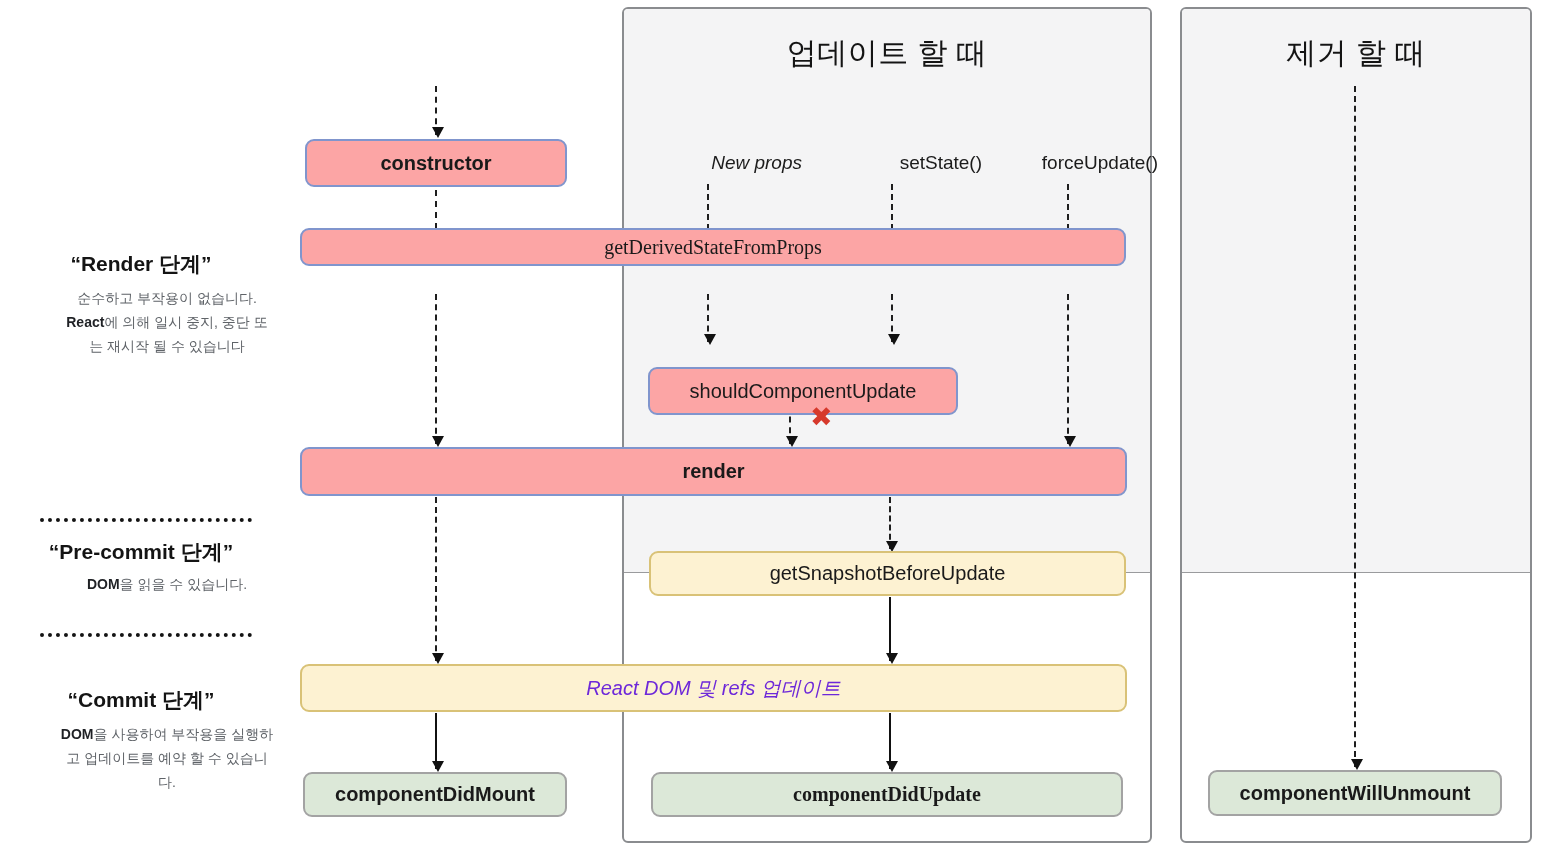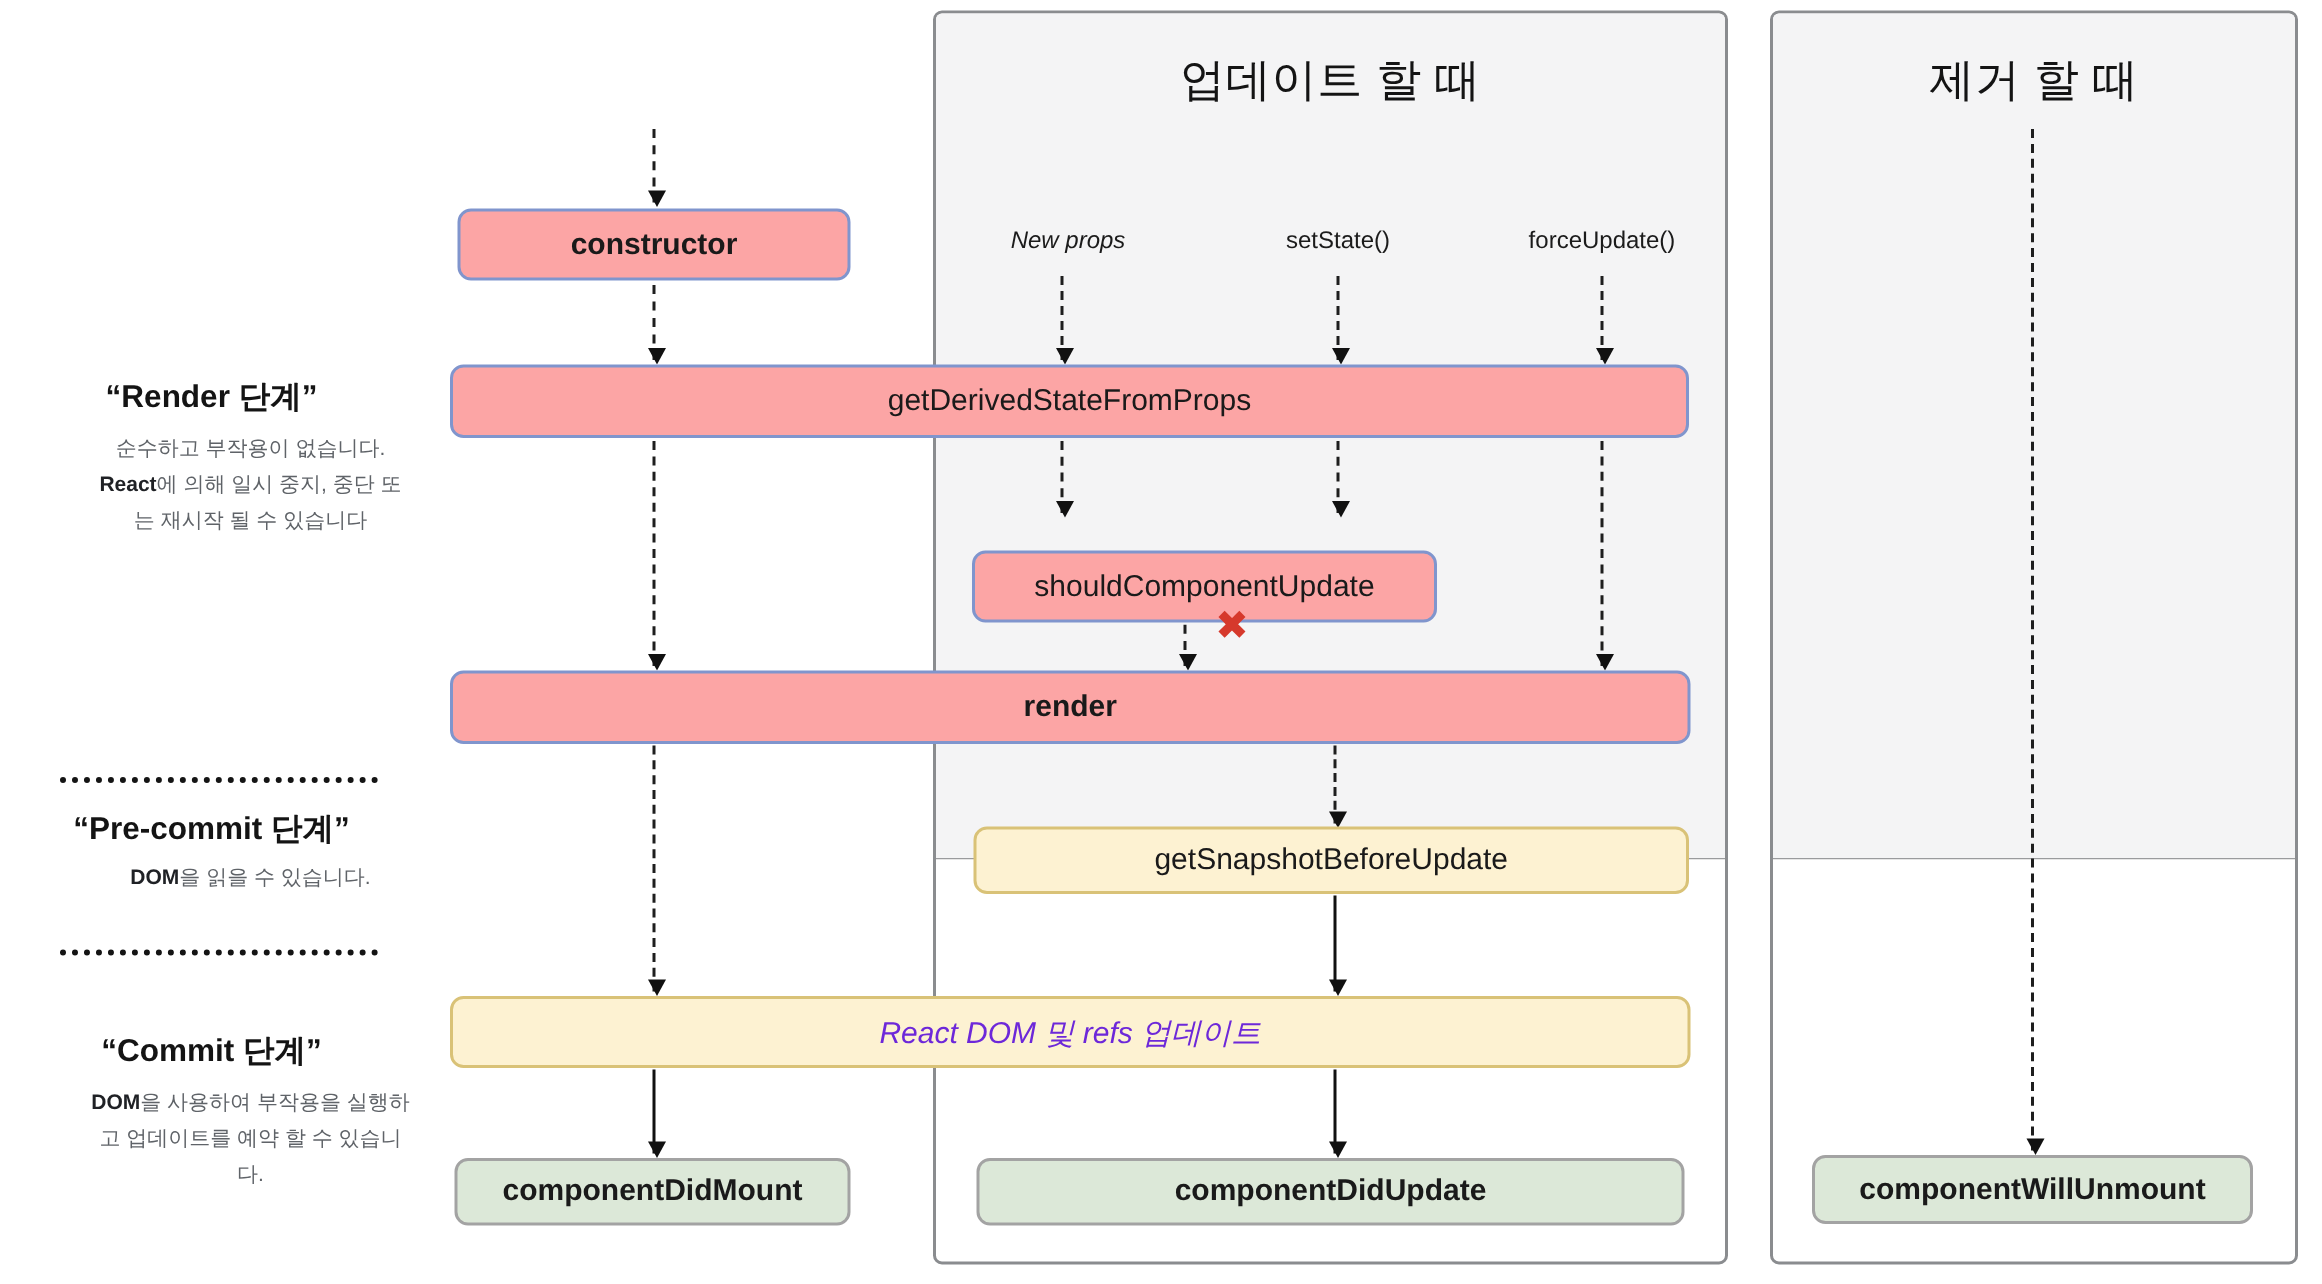--- a/index.html
+++ b/index.html
@@ -14,21 +14,21 @@
 
   
   .box { position:absolute; display:flex; align-items:center; justify-content:center; border-radius:9px; font-size:20px; color:#1a1a1a; z-index:3; }
   .box.blue   { background:#fca5a5; border:2px solid #8095cd; }
   .box.yellow { background:#fdf2d2; border:2px solid #d9c277; }
   .box.green  { background:#dce8d8; border:2px solid #a3a3a3; }
   .box.bold   { font-weight:700; }
   .box.italic { font-style:italic; color:#6d28d9; }
 
   
-  .trigger { position:absolute; width:180px; text-align:center; font-size:16px; color:#1b1b1b; z-index:2; }
+  .trigger { position:absolute; width:180px; text-align:right; font-size:19px; color:#1b1b1b; z-index:2; }
   .trigger.italic { font-style:italic; }
 
   
   .arrow { position:absolute; width:0; z-index:2; }
   .arrow.dashed { border-left:2px dashed #1e1e1e; }
   .arrow.solid  { border-left:2px solid #111111; }
   .arrow .head { position:absolute; bottom:-3px; left:-5px; width:0; height:0;
                  border-left:6px solid transparent; border-right:6px solid transparent;
                  border-top:11px solid #111111; }
   .arrow.tilt { transform-origin:1px 0; }
@@ -124,22 +124,22 @@
     </div>
   <div class="arrow solid" style="left:889px; top:713px; height:56px;">
       <span class="head"></span>
     </div>
 
   <div class="arrow dashed" style="left:1354px; top:86px; height:681px;">
       <span class="head"></span>
     </div>
 
   <div class="box blue bold" style="left:305px;  top:139px; width:262px; height:48px;">constructor</div>
-  <div class="box blue" style="left:300px;  top:243px; width:826px; height:49px;">getDerivedStateFromProps</div>
+  <div class="box blue" style="left:300px;  top:228px; width:826px; height:38px;font-family:Liberation Serif, serif;">getDerivedStateFromProps</div>
   <div class="box blue" style="left:648px;  top:345px; width:310px; height:48px;margin-top:22px;">shouldComponentUpdate</div>
   <div class="box blue bold" style="left:300px;  top:447px; width:827px; height:49px;">render</div>
   <div class="box yellow" style="left:649px;  top:551px; width:477px; height:45px;">getSnapshotBeforeUpdate</div>
   <div class="box yellow italic" style="left:300px; top:664px; width:827px; height:48px;">React DOM 및 refs 업데이트</div>
   <div class="box green bold" style="left:303px;  top:772px; width:264px; height:45px;">componentDidMount</div>
-  <div class="box green bold" style="left:651px;  top:772px; width:472px; height:45px;">componentDidUpdate</div>
+  <div class="box green bold" style="left:651px;  top:772px; width:472px; height:45px;font-family:Liberation Serif, serif;">componentDidUpdate</div>
   <div class="box green bold" style="left:1208px; top:770px; width:294px; height:46px;">componentWillUnmount</div>
 
 </div>
 
 </body></html>

